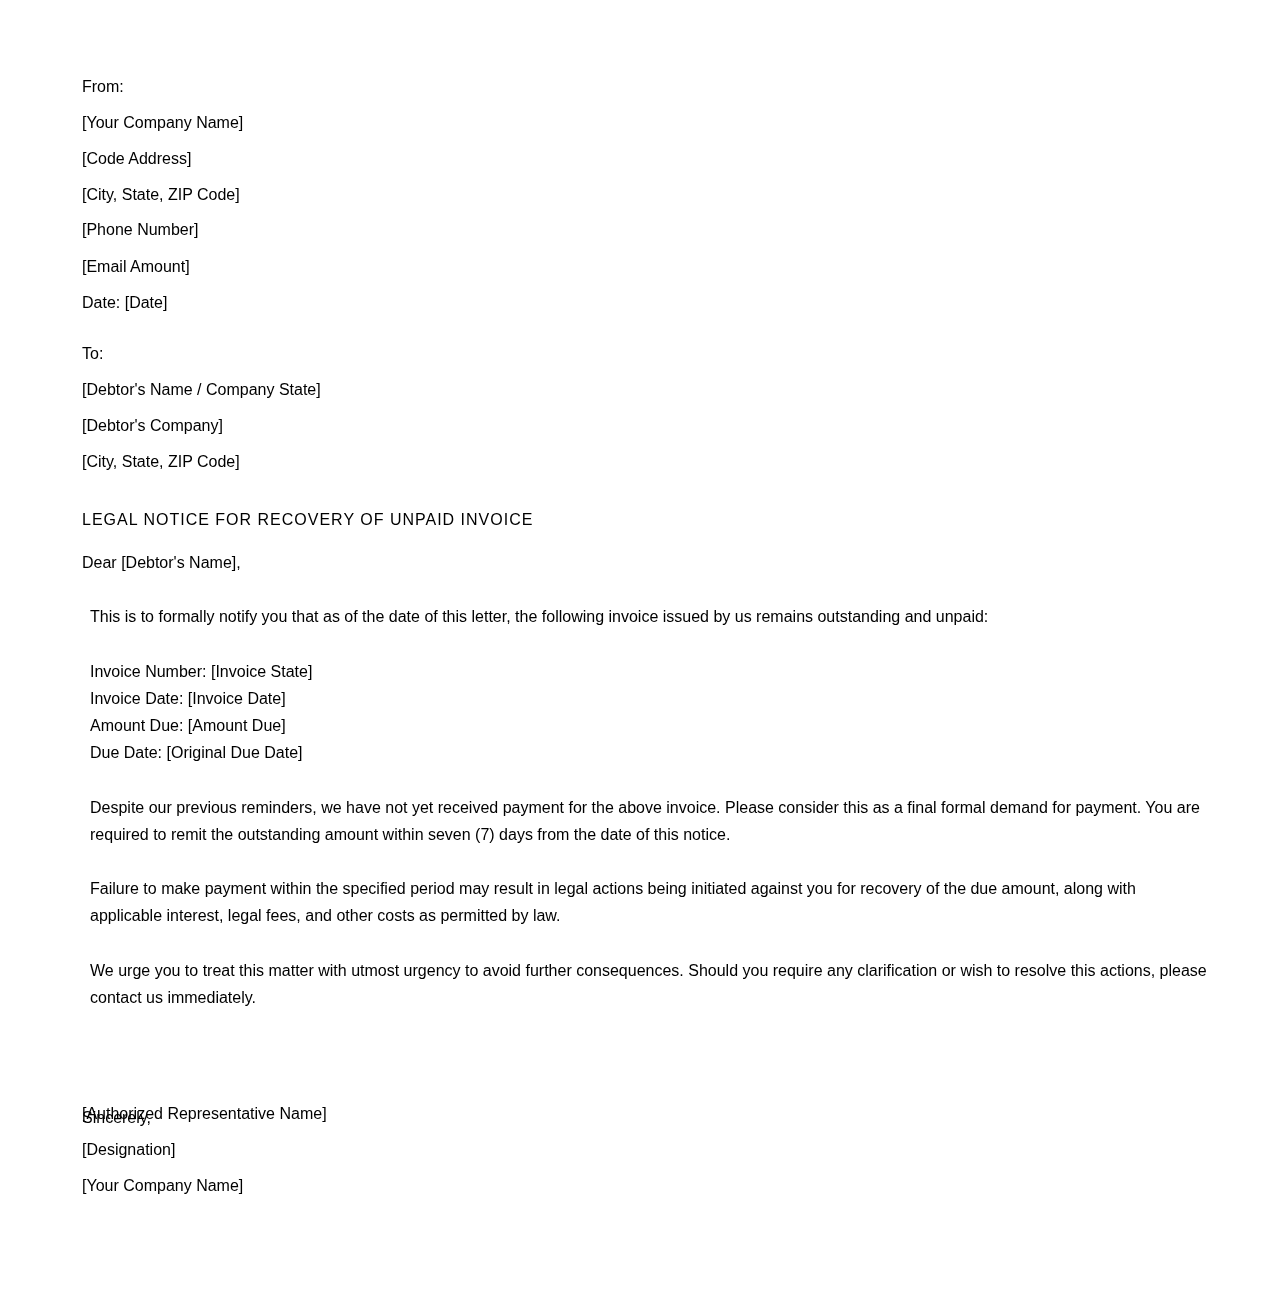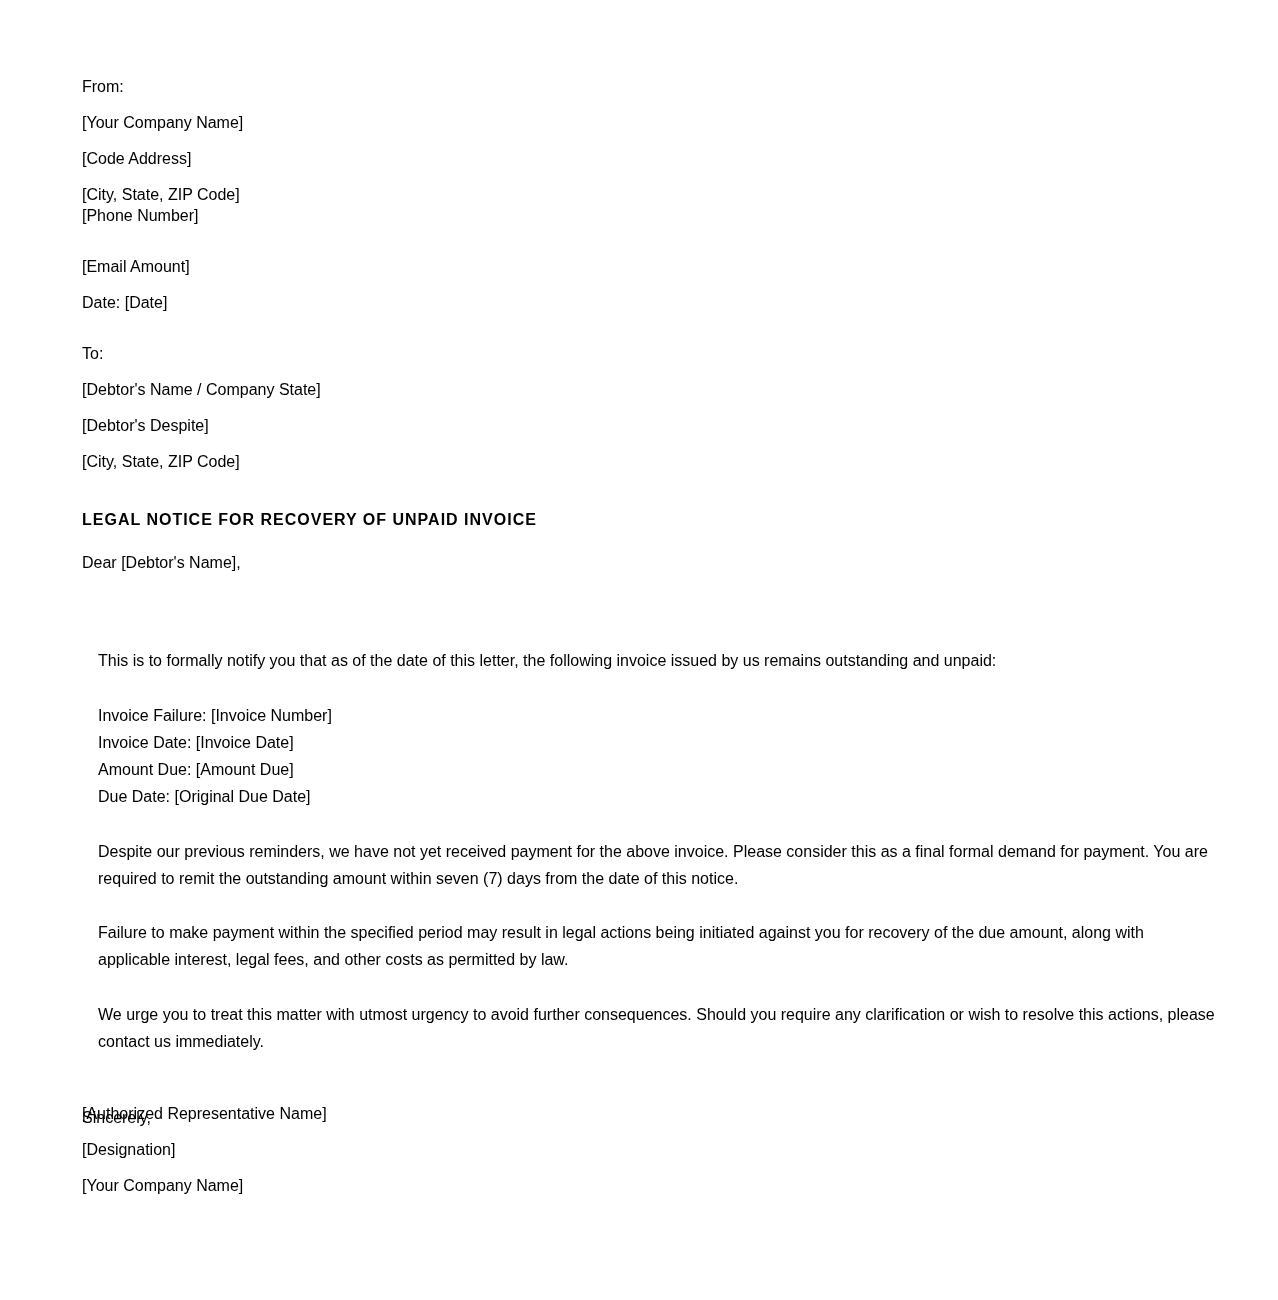--- a/index.html
+++ b/index.html
@@ -23,64 +23,63 @@
   }
   .line {
     position: absolute;
     left: 0;
     white-space: nowrap;
     line-height: 20px;
   }
   .heading {
     position: absolute;
     left: 0;
-    font-weight: bold;
+    font-weight: normal;
     letter-spacing: 1px;
     font-size: 16px;
     line-height: 20px;
     white-space: nowrap;
   }
   .para {
     position: absolute;
-    left: 16px;
+    left: 8px;
     width: 1120px;
     line-height: 27px;
-    margin-top: 44px;
   }
 </style>
 </head>
 <body>
 
 <div class="page">
 
   <div>
     <div class="line" style="top:77px">From:</div>
     <div class="line" style="top:113px">[Your Company Name]</div>
     <div class="line" style="top:149px">[Code Address]</div>
     <div class="line" style="top:185px">[City, State, ZIP Code]</div>
-    <div class="line" style="top:206px">[Phone Number]</div>
+    <div class="line" style="top:220px">[Phone Number]</div>
     <div class="line" style="top:257px">[Email Amount]</div>
     <div class="line" style="top:293px">Date: [Date]</div>
   </div>
 
   <div>
     <div class="line" style="top:344px">To:</div>
     <div class="line" style="top:380px">[Debtor's Name / Company State]</div>
-    <div class="line" style="top:416px">[Debtor's Despite]</div>
+    <div class="line" style="top:416px">[Debtor's Company]</div>
     <div class="line" style="top:452px">[City, State, ZIP Code]</div>
   </div>
 
   <div class="heading" style="top:510px">LEGAL NOTICE FOR RECOVERY OF UNPAID INVOICE</div>
 
   <div class="line" style="top:553px">Dear [Debtor's Name],</div>
 
   <div class="para" style="top:603px">This is to formally notify you that as of the date of this letter, the following invoice issued by us remains outstanding and unpaid:</div>
 
   <div>
-    <div class="para" style="top:658px">Invoice Failure: [Invoice Number]</div>
+    <div class="para" style="top:658px">Invoice Number: [Invoice State]</div>
     <div class="para" style="top:685px">Invoice Date: [Invoice Date]</div>
     <div class="para" style="top:712px">Amount Due: [Amount Due]</div>
     <div class="para" style="top:739px">Due Date: [Original Due Date]</div>
   </div>
 
   <div class="para" style="top:794px">Despite our previous reminders, we have not yet received payment for the above invoice. Please consider this as a final formal demand for payment. You are required to remit the outstanding amount within seven (7) days from the date of this notice.</div>
   <div class="para" style="top:875px">Failure to make payment within the specified period may result in legal actions being initiated against you for recovery of the due amount, along with applicable interest, legal fees, and other costs as permitted by law.</div>
   <div class="para" style="top:957px">We urge you to treat this matter with utmost urgency to avoid further consequences. Should you require any clarification or wish to resolve this actions, please contact us immediately.</div>
 
   <div>

